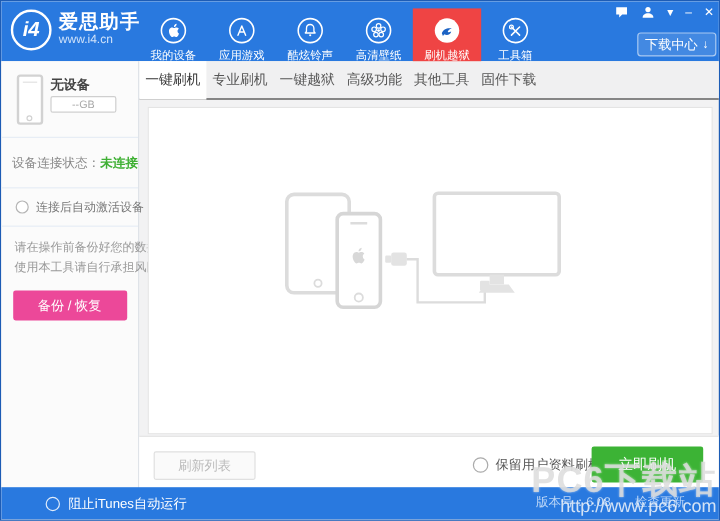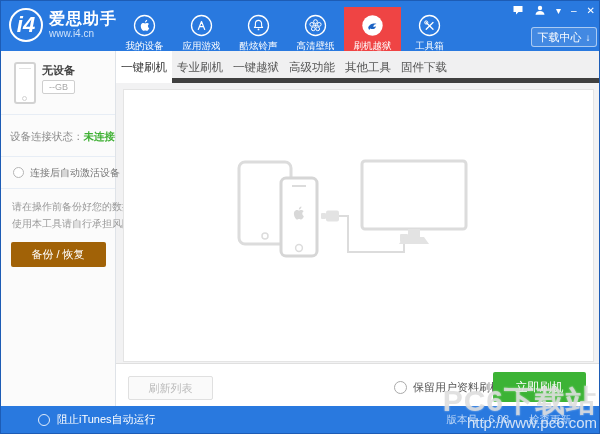--- a/index.html
+++ b/index.html
@@ -4,21 +4,21 @@
 <style>
   * { box-sizing: border-box; margin: 0; padding: 0; }
   html,body { width:600px; height:434px; }
   body { font-family: "Liberation Sans", "DejaVu Sans", sans-serif; }
   #app { position:relative; width:600px; height:434px; background:#f2f2f3; overflow:hidden; border:1px solid #1d5cb5; }
 
   
   .header { position:absolute; top:0; left:0; width:600px; height:50px; background:#2979df; }
   .logo { position:absolute; left:8px; top:7px; display:flex; align-items:center; }
   .logo-badge { width:34px; height:34px; border:2px solid #fff; border-radius:50%; color:#fff;
-    font-weight:bold; font-style:italic; font-size:22px; display:flex; align-items:center; justify-content:center; }
+    font-weight:bold; font-style:italic; font-size:17px; display:flex; align-items:center; justify-content:center; }
   .logo-text { margin-left:6px; color:#fff; }
   .logo-title { font-size:16px; font-weight:bold; letter-spacing:1px; line-height:18px; }
   .logo-sub { font-size:10px; color:#cfe2fa; line-height:12px; }
 
   .nav { position:absolute; left:115px; top:6px; height:50px; display:flex;justify-content:flex-end; }
   .nav-item { width:57px; height:50px; display:flex; flex-direction:column; align-items:center; cursor:pointer; }
   .nav-item.active { background:#ef4444; }
   .nav-icon { width:23px; height:23px; margin-top:7px; }
   .nav-label { font-size:9.5px; color:#fff; margin-top:3px; white-space:nowrap; }
 
@@ -26,40 +26,40 @@
   .win-glyph { color:#fff; font-size:10px; line-height:11px; cursor:pointer; }
   .win-svg { display:block; cursor:pointer; }
 
   .download-btn { position:absolute; top:26px; right:4px; width:66px; height:20px; border:1px solid rgba(255,255,255,.55);
     background:rgba(255,255,255,.12); border-radius:3px; color:#fff; font-size:11px;
     display:flex; align-items:center; justify-content:center; gap:4px; cursor:pointer; }
   .dl-arrow { font-size:10px; }
 
   
   .tabbar { position:absolute; left:115px; top:50px; width:485px; height:32px; background:#f0f0f1;
-    border-bottom:5px solid #404040; display:flex; }
+    border-bottom:1px solid #404040; display:flex; }
   .tab { width:56px; height:32px; line-height:32px; text-align:center; font-size:11.5px; color:#555; cursor:pointer; white-space:nowrap; }
   .tab.active { background:#fff; color:#333; }
 
   
   .sidebar { position:absolute; left:0; top:50px; width:115px; height:357px; background:#fbfbfb; border-right:1px solid #dfe3e8; }
   .device-sec { position:relative; height:64px; border-bottom:1px solid #e7edf5; }
   .phone-icon { position:absolute; left:13px; top:11px; width:22px; height:42px; border:2px solid #d2d2d2; border-radius:3px; background:#fff; }
   .phone-icon .home-dot { position:absolute; bottom:1px; left:50%; margin-left:-3px; width:5px; height:5px; border:1px solid #d2d2d2; border-radius:50%; }
   .phone-icon .screen-line { position:absolute; top:4px; left:3px; right:3px; height:1px; background:#e2e2e2; }
   .device-name { position:absolute; left:41px; top:12px; font-size:11px; font-weight:bold; color:#444; }
   .device-cap { position:absolute; left:41px; top:29px; font-size:9px; color:#a8a8a8; border:1px solid #cfcfcf;
-    border-radius:2px; padding:1px 6px; background:#fff; }
+    border-radius:2px; padding:1px 17px; background:#fff; }
   .status-sec { height:42px; line-height:42px; border-bottom:1px solid #e7edf5; padding-left:9px; font-size:10.5px; color:#8a8a8a; white-space:nowrap; }
   .status-val { color:#3fb034; font-weight:bold; }
   .radio-sec { height:32px; display:flex; align-items:center; gap:6px; padding-left:12px; border-bottom:1px solid #e7edf5;
     font-size:10px; color:#777; cursor:pointer; white-space:nowrap; }
   .radio { width:11px; height:11px; min-width:11px; border:1px solid #b5b5b5; border-radius:50%; background:#fff; }
   .warning-sec { padding:9px 0 0 11px; font-size:10px; color:#999; line-height:17px; white-space:nowrap; }
-  .backup-btn { display:block; margin:10px auto 0; width:95px; height:25px; background:#a16207; color:#fff;
+  .backup-btn { display:block; margin:10px auto 0; width:95px; height:25px; background:#ec4899; color:#fff;
     font-size:11px; border:none; border-radius:2px; cursor:pointer; font-family:inherit; }
 
   
   .main-panel { position:absolute; left:122px; top:88px; width:471px; height:273px; background:#fff; border:1px solid #e4e4e4; }
   .illus { display:block; margin:66px auto 0; }
   .empty-msg { margin-top:14px; text-align:center; font-size:14px; color:#c6c6c6; letter-spacing:1px; }
 
   .action-bar { position:absolute; left:115px; top:362px; width:485px; height:45px; background:#fff; border-top:1px solid #e0e0e0; }
   .refresh-btn { position:absolute; left:12px; top:12px; width:85px; height:24px; background:#fafafa; border:1px solid #e0e0e0;
     color:#bbb; font-size:11px; border-radius:2px; font-family:Liberation Serif, serif; }

